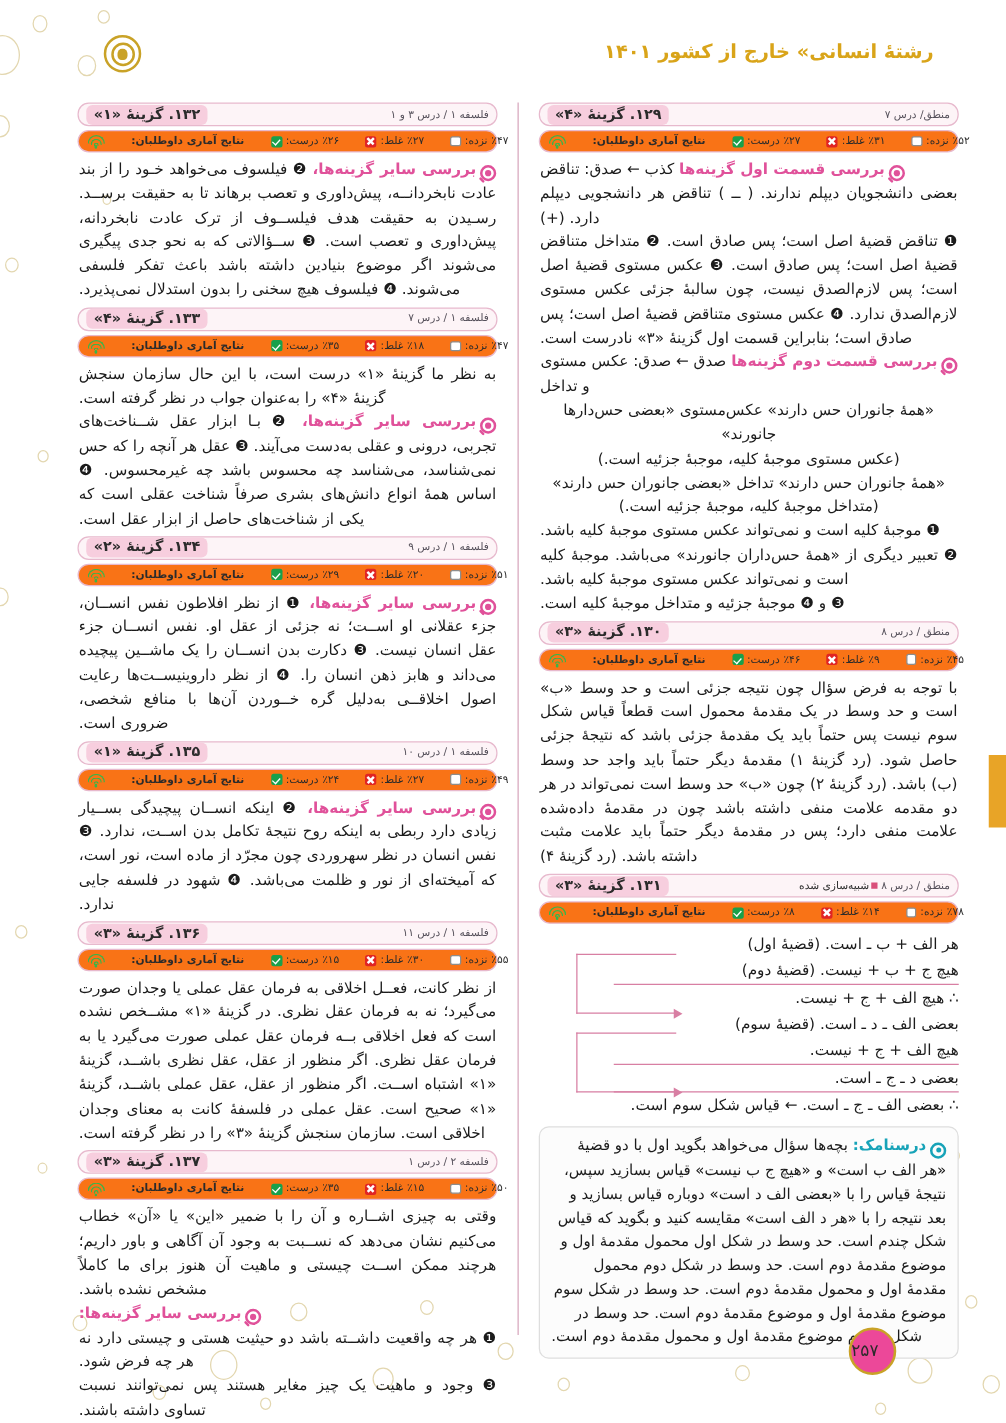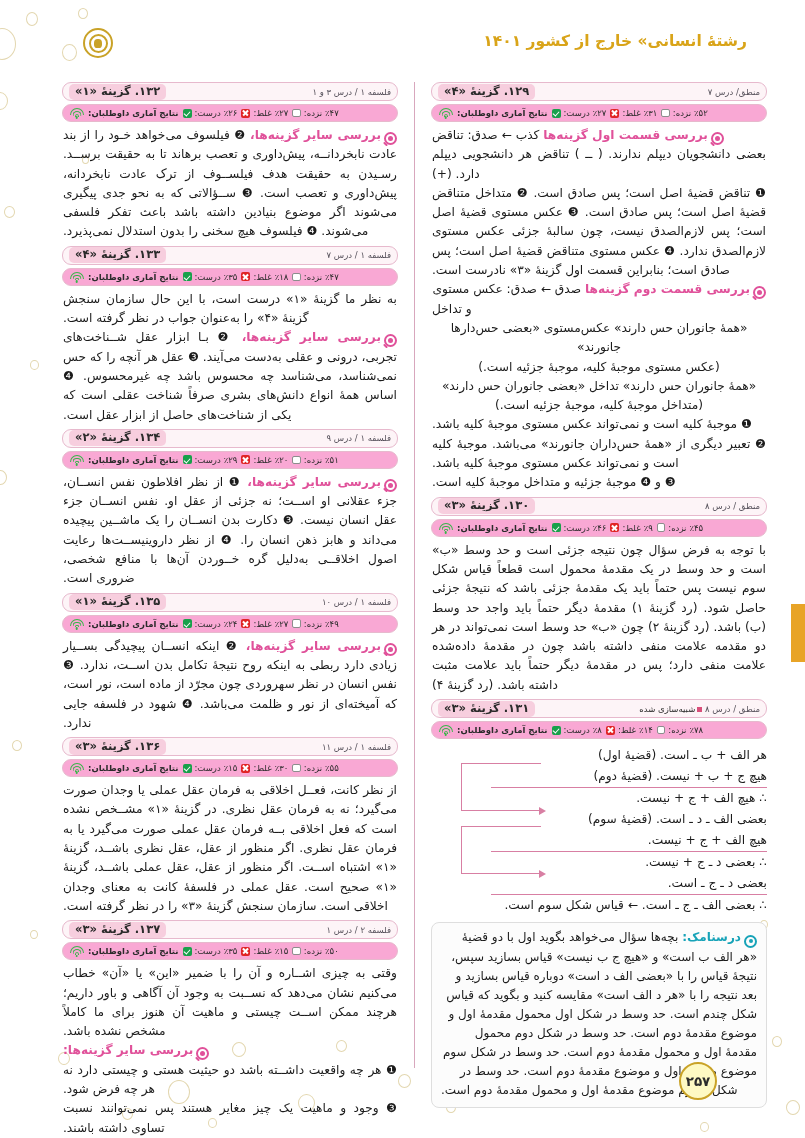--- a/index.html
+++ b/index.html
@@ -87,25 +87,25 @@
   }
   .qhead .qmeta .sq {
     display:inline-block; width:5px; height:5px; background:#d94f7a;
     vertical-align:middle; margin-left:2px;
   }
 
   .qstats {
     display:flex; flex-direction:row-reverse; align-items:center;
     border:1px solid #e7b9cd;
     border-radius:9px;
-    background:#f9a8d4;
+    background:#f97316;
     height:18px;
     padding:0 5px;
     margin-bottom:4px;
-    gap:4px;
+    gap:21px;
     position:relative;
   }
   .wifi { width:15px; height:12px; position:relative; flex:0 0 15px; margin-left:1px;}
   .wifi i { position:absolute; border:1.7px solid #39b54a; border-bottom:none;
             border-radius:50% 50% 0 0 / 100% 100% 0 0; left:50%; transform:translateX(-50%); }
   .wifi .a { width:14px; height:7px; top:1px; }
   .wifi .b { width:9px;  height:4.5px; top:4px; }
   .wifi .c { width:4px;  height:2.5px; top:7px; }
   .wifi .d { width:2.6px; height:2.6px; background:#39b54a; border:none; border-radius:50%; top:9.3px; }
 
@@ -185,23 +185,23 @@
     border-radius:0 12px 12px 0;
     display:flex; align-items:center; justify-content:center;
     color:#fff; font-size:24px; font-weight:bold;
     z-index:5;
   }
 
   
   .page-num {
     position:absolute; bottom:38px; right:88px;
     width:38px; height:38px; border-radius:50%;
-    border:2.5px solid #c9a227; background:#fef9c3;
-    display:flex; align-items:center; justify-content:center;
-    color:#2b2b2b; font-size:13.5px; font-weight:bold; z-index:4;
+    border:2.5px solid #c9a227; background:#ec4899;
+    display:flex; align-items:center; justify-content:flex-end;
+    color:#2b2b2b; font-size:13.5px; font-weight:normal; z-index:4;
   }
 </style>
 </head>
 <body>
 
 <div class="bubbles">
   <div class="bub" style="left:-12px;  top:28px;  width:28px; height:32px;"></div>
   <div class="bub" style="left:26px;   top:12px;  width:12px; height:14px;"></div>
   <div class="bub" style="left:78px;   top:8px;   width:10px; height:11px;"></div>
   <div class="bub" style="left:62px;   top:44px;  width:15px; height:17px;"></div>
@@ -367,21 +367,20 @@
           <span>٪۷۸</span>
         </span>
       </div>
 
       <div class="syllog">
         <div class="syl-line">هر الف + ب ـ است. (قضیهٔ اول)</div>
         <div class="syl-line under">هیچ ج + ب + نیست. (قضیهٔ دوم)</div>
         <div class="syl-line">∴ هیچ الف + ج + نیست.</div>
         <div class="syl-line">بعضی الف ـ د ـ است. (قضیهٔ سوم)</div>
         <div class="syl-line under">هیچ الف + ج + نیست.</div>
-        <div class="syl-line">∴ بعضی د ـ ج + نیست.</div>
         <div class="syl-line under">بعضی د ـ ج ـ است.</div>
         <div class="syl-line">∴ بعضی الف ـ ج ـ است. ← قیاس شکل سوم است.</div>
 
         <div class="bracket" style="top:20px; height:48px; width:80px; border-top:1.4px solid #d87fa3; border-bottom:1.4px solid #d87fa3;"></div>
         <div class="arrowhead" style="top:63.5px; left:108px;"></div>
 
         <div class="bracket" style="top:83px; height:48px; width:80px; border-top:1.4px solid #d87fa3; border-bottom:1.4px solid #d87fa3;"></div>
         <div class="arrowhead" style="top:126.5px; left:108px;"></div>
       </div>
 

